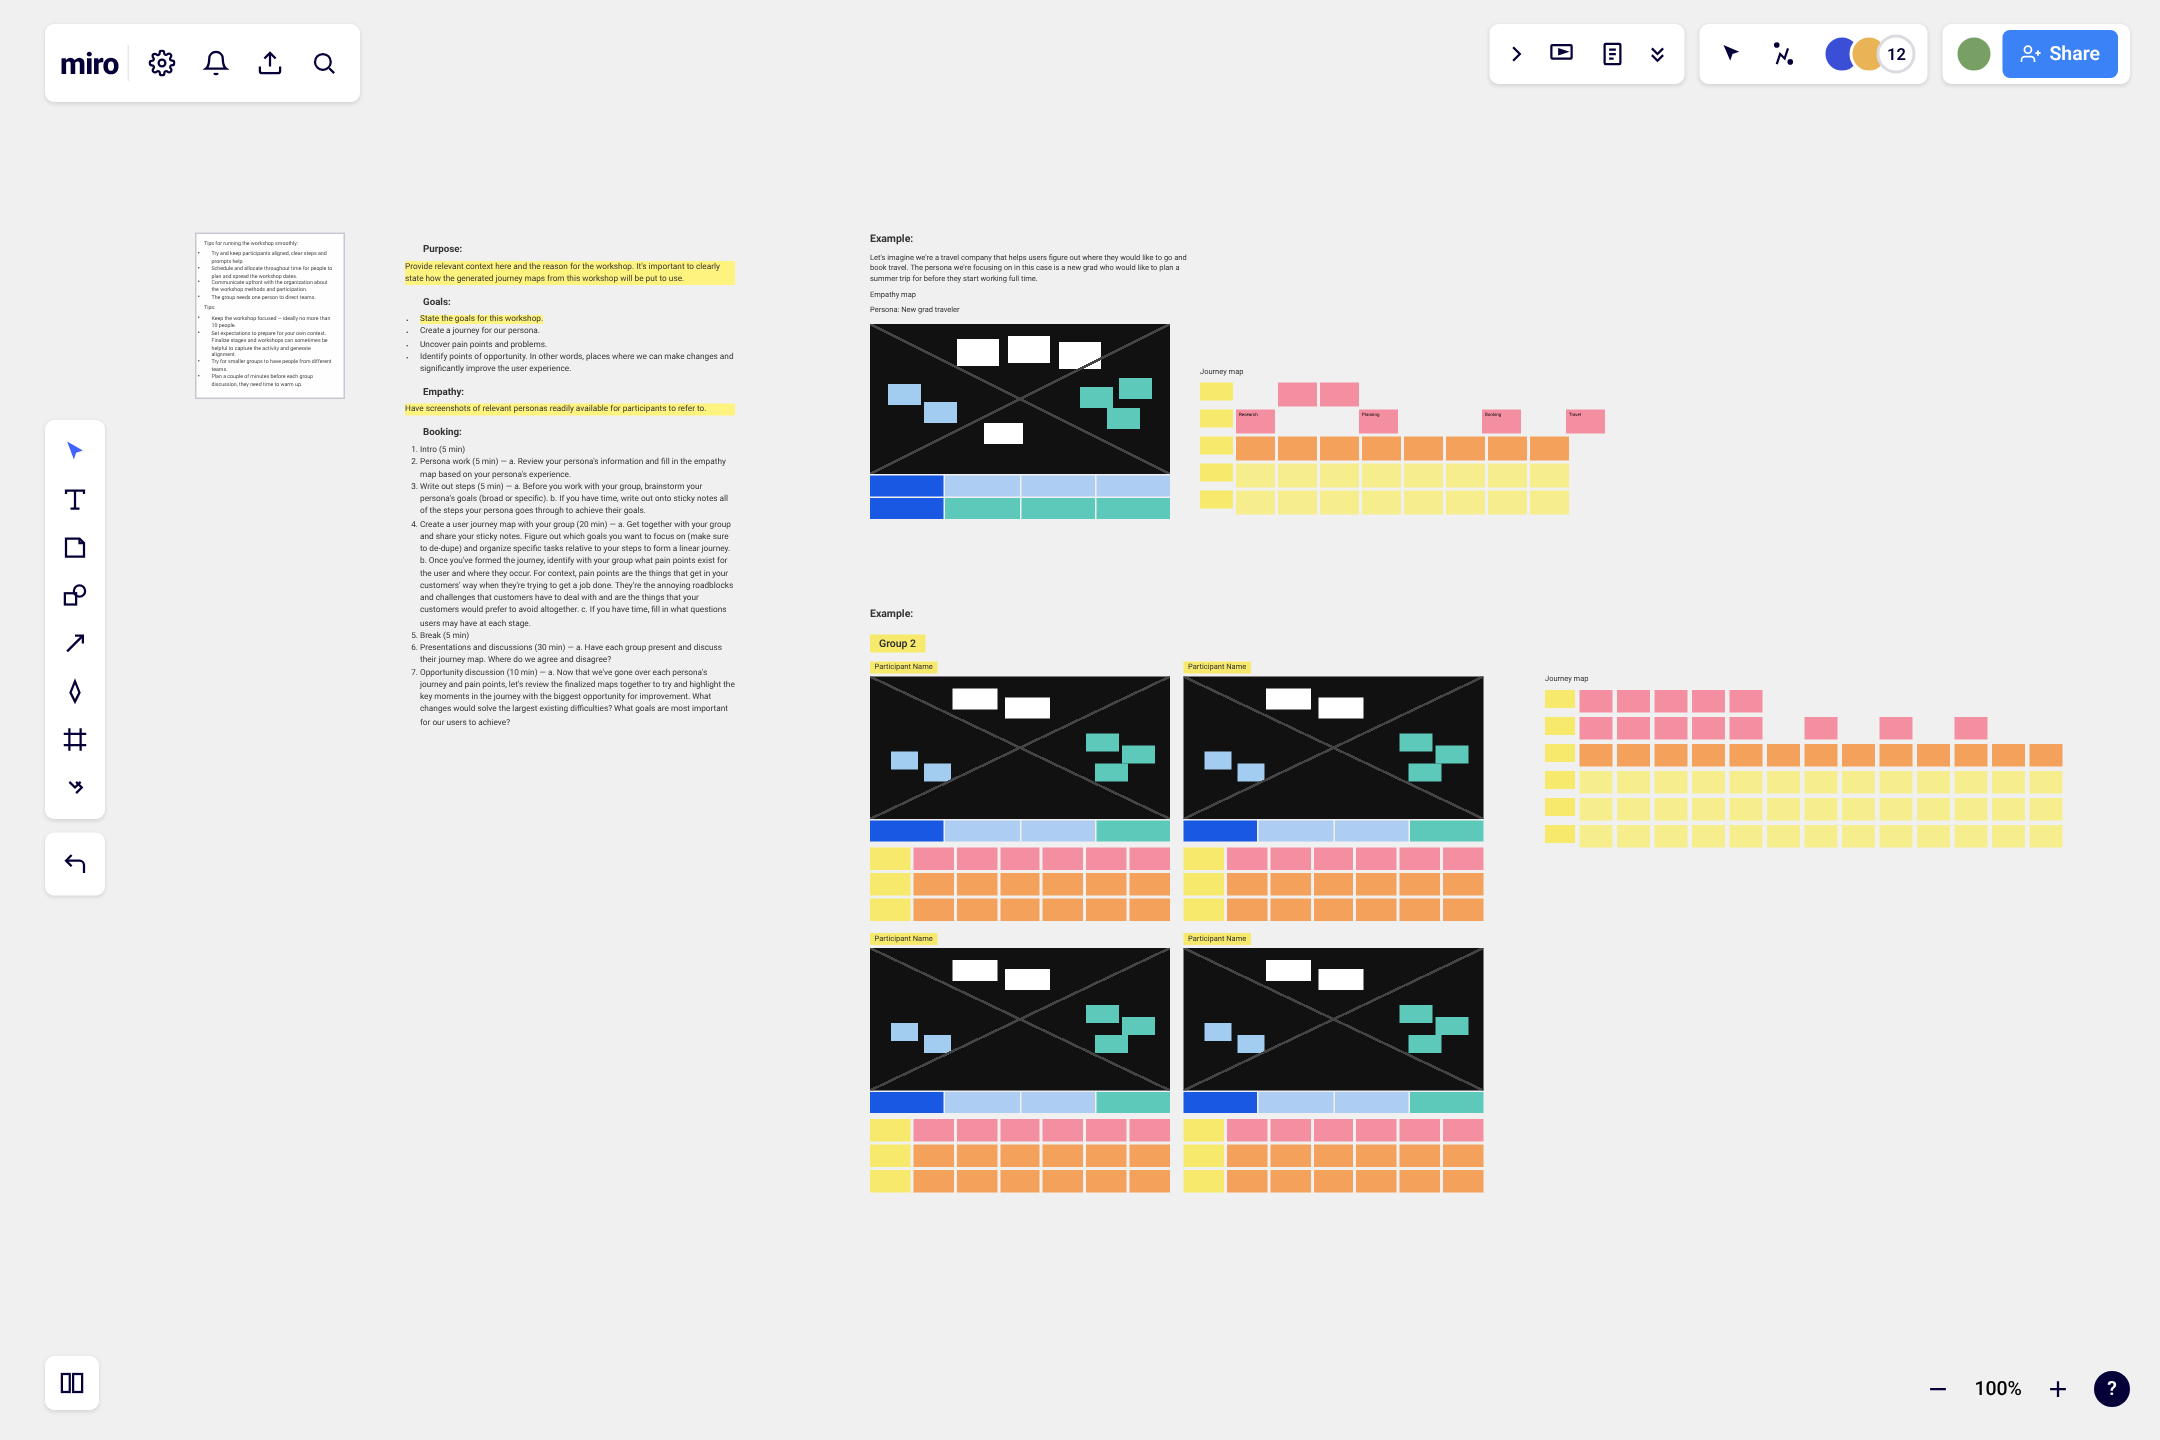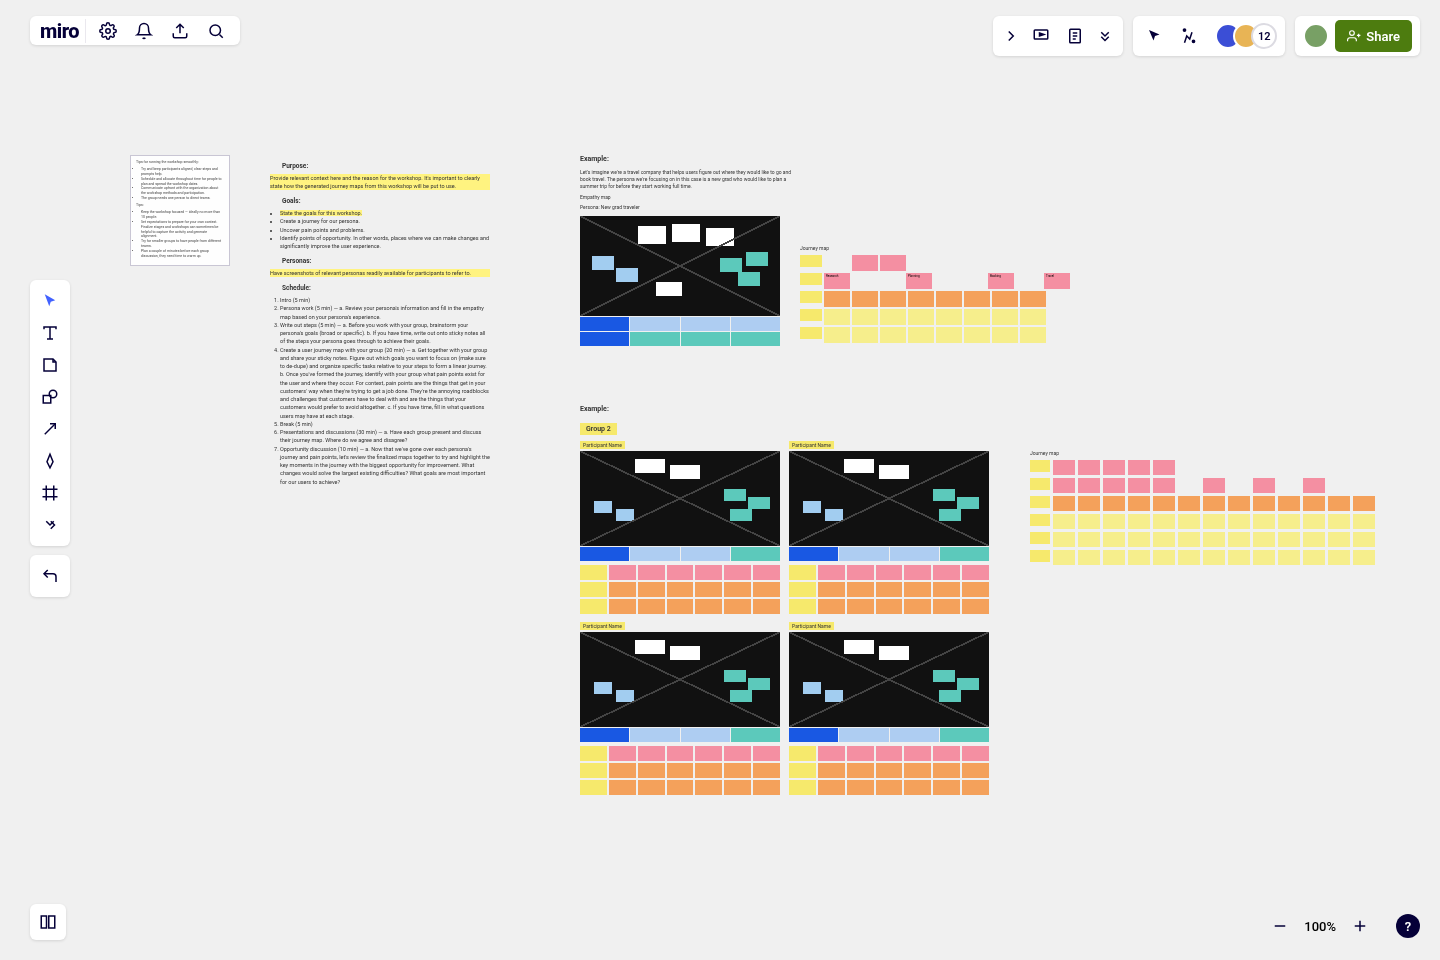--- a/index.html
+++ b/index.html
@@ -14,21 +14,21 @@
 
 
 .topbar-left {
   position: absolute;
   top: 16px;
   left: 30px;
   display: flex;
   align-items: center;
   background: #fff;
   border-radius: 6px;
-  height: 29px;
+  height: 52px;
   padding: 0 10px;
   box-shadow: 0 1px 3px rgba(0,0,0,.12);
   gap: 8px;
 }
 .logo {
   font-weight: 800;
   font-size: 20px;
   letter-spacing: -0.5px;
   color: #050038;
   padding-right: 6px;
@@ -80,21 +80,21 @@
   margin-left: -8px;
   background: #fff;
   display: flex;
   align-items: center;
   justify-content: center;
   font-size: 11px;
   font-weight: 600;
   color: #050038;
 }
 .share-btn {
-  background: #4d7c0f;
+  background: #3b82f6;
   color: #fff;
   height: 32px;
   border-radius: 5px;
   padding: 0 12px;
   display: flex;
   align-items: center;
   gap: 5px;
   font-size: 13px;
   font-weight: 600;
   cursor: pointer;
@@ -141,21 +141,21 @@
   align-items: center;
   justify-content: center;
   cursor: pointer;
 }
 .bottom-right {
   position: absolute;
   bottom: 20px;
   right: 20px;
   display: flex;
   align-items: center;
-  gap: 22px;
+  gap: 10px;
 }
 .zoom-panel {
   display: flex;
   align-items: center;
   gap: 10px;
   font-size: 13px;
   font-weight: 500;
 }
 .help-btn {
   width: 24px;
@@ -517,23 +517,23 @@
   <div class="instructions">
     <h4>Purpose:</h4>
     <div class="hl">Provide relevant context here and the reason for the workshop. It's important to clearly state how the generated journey maps from this workshop will be put to use.</div>
     <h4>Goals:</h4>
     <ul>
       <li><span class="hl">State the goals for this workshop.</span></li>
       <li>Create a journey for our persona.</li>
       <li>Uncover pain points and problems.</li>
       <li>Identify points of opportunity. In other words, places where we can make changes and significantly improve the user experience.</li>
     </ul>
-    <h4>Personas:</h4>
+    <h4>Empathy:</h4>
     <div class="hl">Have screenshots of relevant personas readily available for participants to refer to.</div>
-    <h4>Schedule:</h4>
+    <h4>Booking:</h4>
     <ol>
       <li>Intro (5 min)</li>
       <li>Persona work (5 min) — a. Review your persona's information and fill in the empathy map based on your persona's experience.</li>
       <li>Write out steps (5 min) — a. Before you work with your group, brainstorm your persona's goals (broad or specific). b. If you have time, write out onto sticky notes all of the steps your persona goes through to achieve their goals.</li>
       <li>Create a user journey map with your group (20 min) — a. Get together with your group and share your sticky notes. Figure out which goals you want to focus on (make sure to de-dupe) and organize specific tasks relative to your steps to form a linear journey. b. Once you've formed the journey, identify with your group what pain points exist for the user and where they occur. For context, pain points are the things that get in your customers' way when they're trying to get a job done. They're the annoying roadblocks and challenges that customers have to deal with and are the things that your customers would prefer to avoid altogether. c. If you have time, fill in what questions users may have at each stage.</li>
       <li>Break (5 min)</li>
       <li>Presentations and discussions (30 min) — a. Have each group present and discuss their journey map. Where do we agree and disagree?</li>
       <li>Opportunity discussion (10 min) — a. Now that we've gone over each persona's journey and pain points, let's review the finalized maps together to try and highlight the key moments in the journey with the biggest opportunity for improvement. What changes would solve the largest existing difficulties? What goals are most important for our users to achieve?</li>
     </ol>
   </div>

